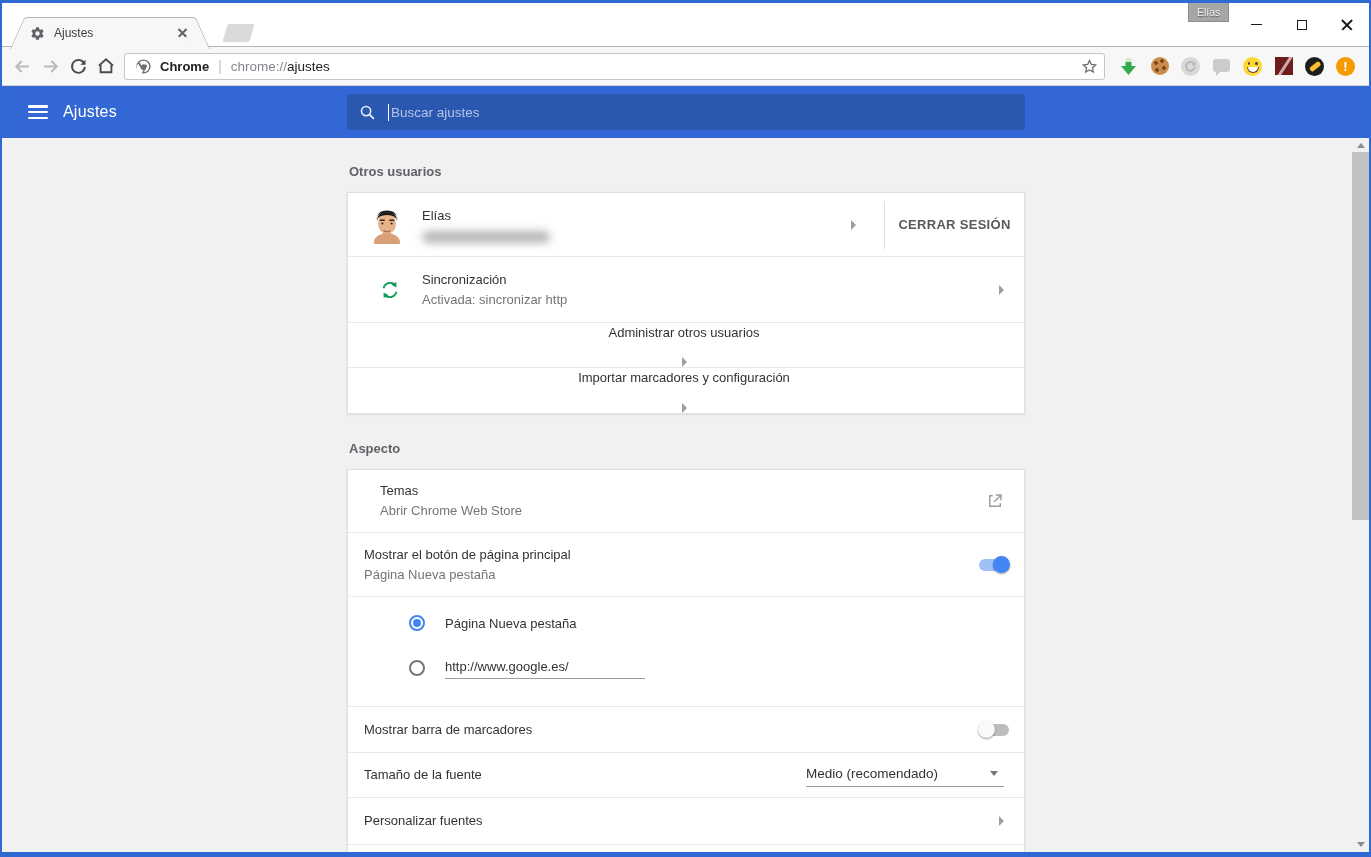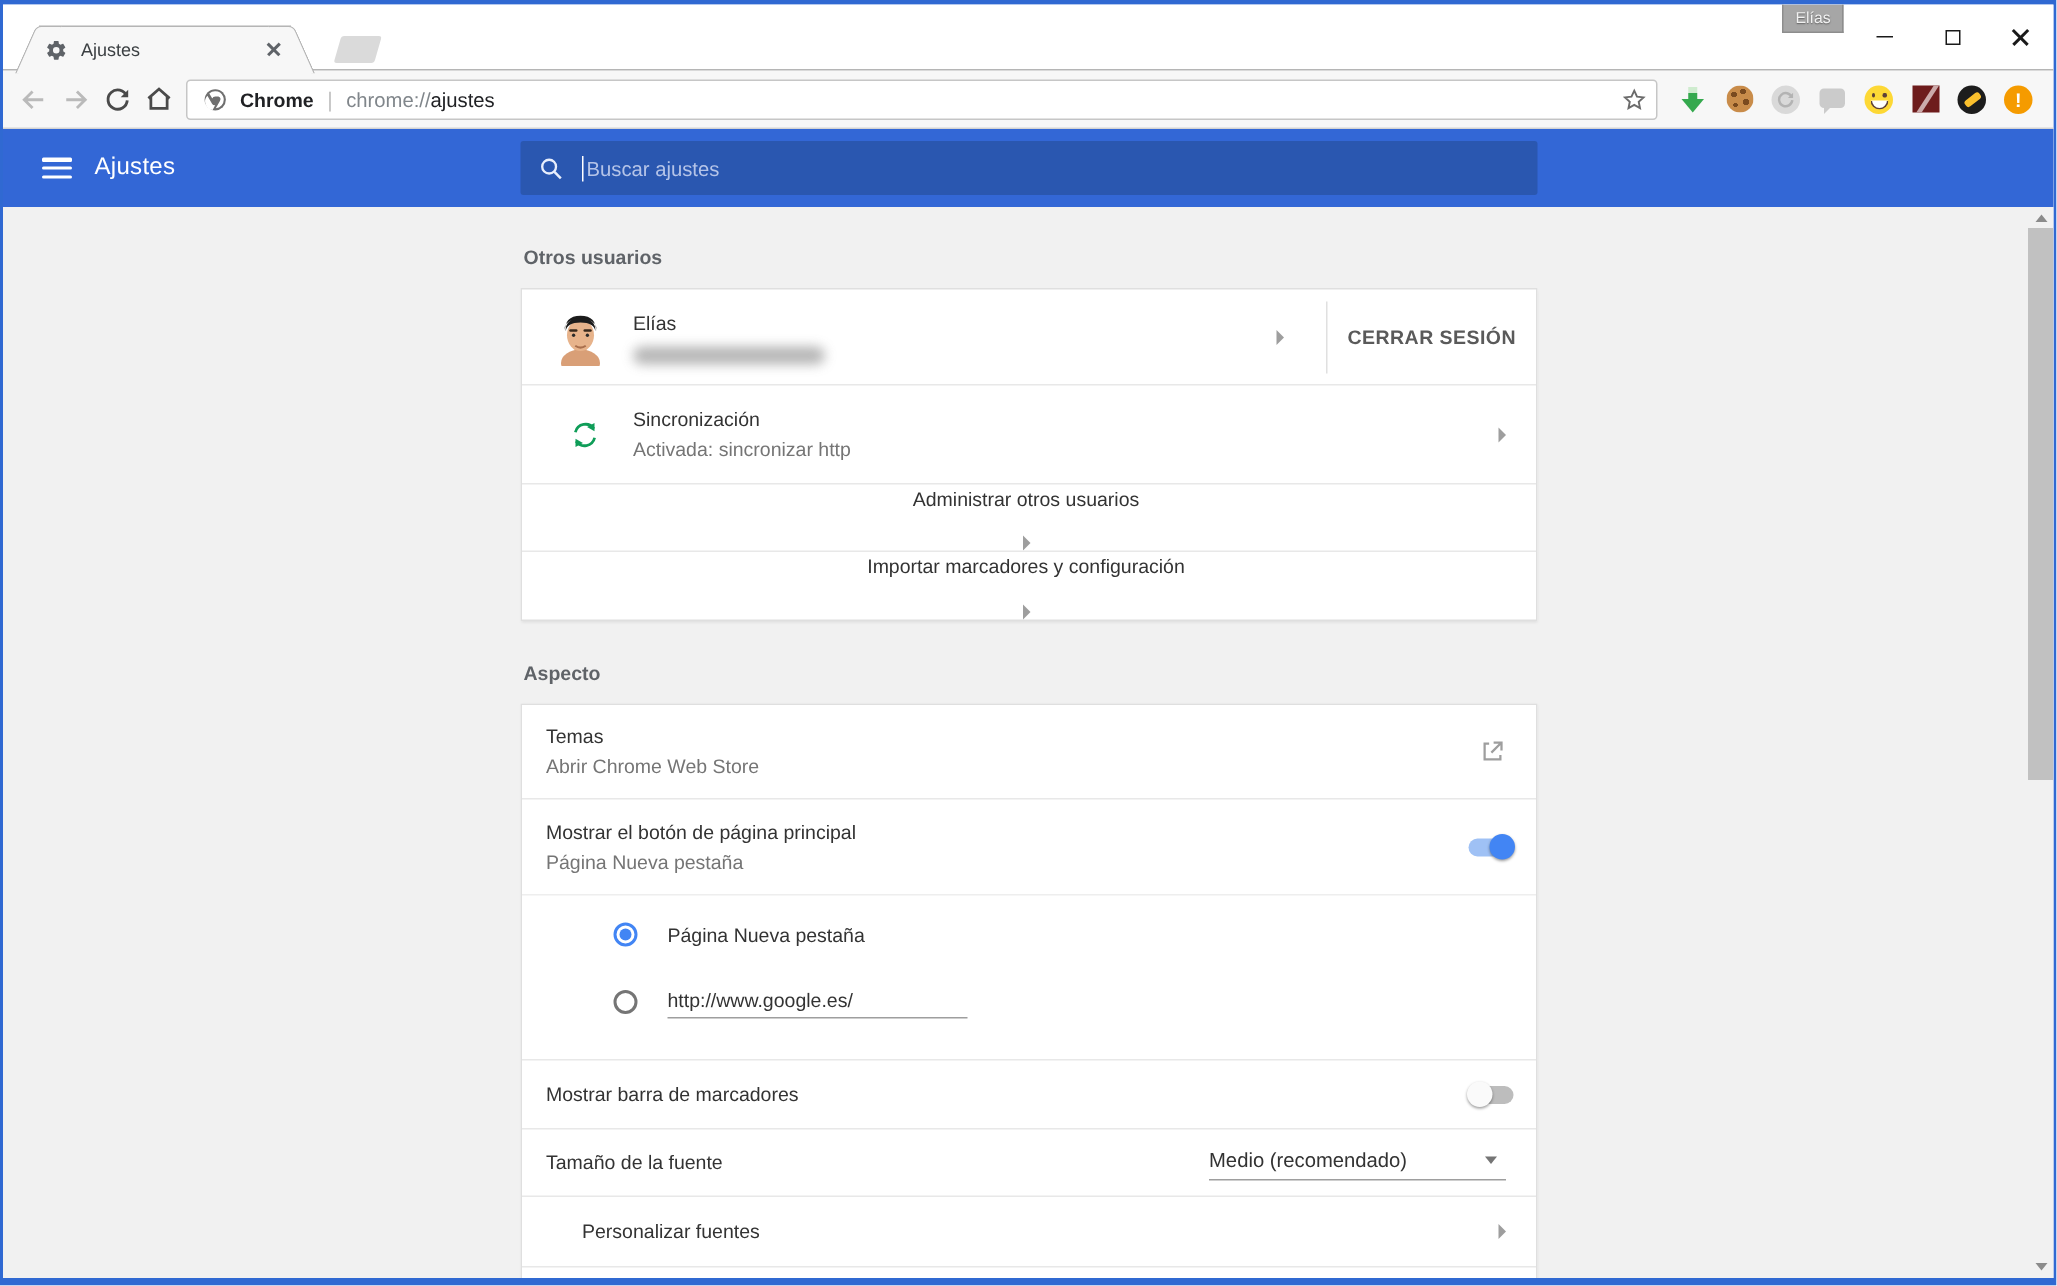--- a/index.html
+++ b/index.html
@@ -108,21 +108,21 @@
 
   .sync-row { height:66px; padding-left:31px; }
   .sync-ico { width:22px; height:22px; flex:none; }
   .sync-text { margin-left:21px; flex:1;justify-content:flex-end; }
   .row-arrow { margin-right:20px; }
 
   .link-row { height:45px; padding:0 20px 0 16px;flex-direction:column; }
   .link-row .rtitle { flex:1; }
   .link-row2 { height:46px; }
 
-  .temas-row { height:62px; padding:0 20px 0 16px; }
+  .temas-row { height:62px; padding:0 20px 0 32px; }
   .temas-row .rtext { flex:1; }
   .ext-link-ico { flex:none; }
 
   .homebtn-row { height:64px; padding:0 15px 0 16px; }
   .homebtn-row .rtext { flex:1; }
 
   .toggle { position:relative; width:30px; height:12px; border-radius:6px; flex:none; }
   .toggle .knob { position:absolute; top:-2.5px; width:17px; height:17px; border-radius:50%;
                   box-shadow:0 1px 2px rgba(0,0,0,.4); }
   .toggle.on { background:#9fc1f5; }
@@ -145,21 +145,21 @@
   .bookmarks-row .rtitle { flex:1; }
 
   .font-row { height:45px; padding:0 20px 0 16px; }
   .font-row .rtitle { flex:1; }
   .select { width:198px; display:flex; align-items:center; border-bottom:1px solid #9e9e9e; padding:2px 2px 5px 0; }
   .select-val { flex:1; font-size:13.5px; color:#333; }
   .select-caret { width:0; height:0; border-top:5px solid #757575; border-left:4.5px solid transparent;
                   border-right:4.5px solid transparent; flex:none; margin-right:4px; }
 
   .fonts-row { height:47px; padding:0 20px 0 16px; }
-  .fonts-row .rtitle { flex:1;margin-left:24px; }
+  .fonts-row .rtitle { flex:1; }
   .clip-row { height:8px; }
 
   
   .scrollbar { position:absolute; right:0; top:0; bottom:0; width:17px; background:#f1f1f1; }
   .sb-arrow { position:absolute; left:0; width:17px; height:15px; display:flex; align-items:center; justify-content:center; }
   .sb-up { top:0; } .sb-down { bottom:0; }
   .tri-up { width:0; height:0; border-bottom:5px solid #8b8b8b; border-left:4px solid transparent; border-right:4px solid transparent; }
   .tri-down { width:0; height:0; border-top:5px solid #8b8b8b; border-left:4px solid transparent; border-right:4px solid transparent; }
   .sb-thumb { position:absolute; left:0; top:14px; width:17px; height:368px; background:#c1c1c1; }
 </style>

